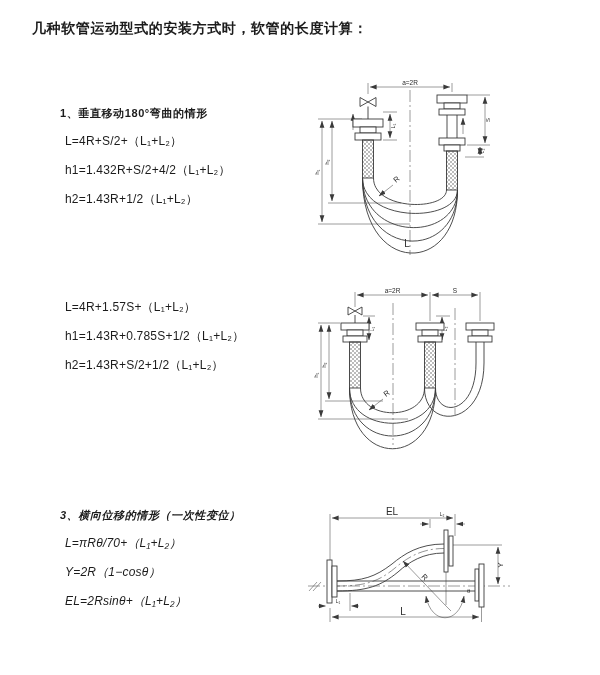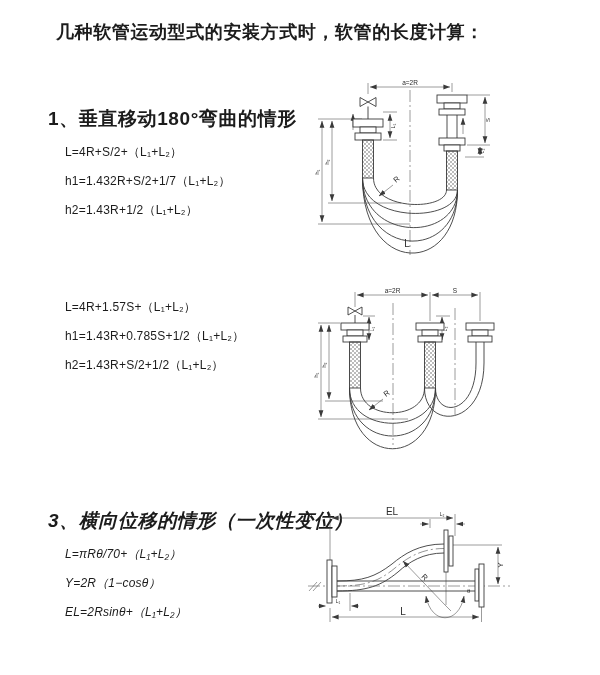--- a/index.html
+++ b/index.html
@@ -1,44 +1,44 @@
 <!DOCTYPE html>
 <html><head>
 <meta charset="utf-8">
 <style>
   html,body{margin:0;padding:0;}
   body{
     width:600px;height:675px;position:relative;background:#ffffff;overflow:hidden;
     font-family:"Liberation Sans","DejaVu Sans",sans-serif;color:#1c1c1c;
   }
   .page-title{
-    position:absolute;left:32px;top:20px;font-size:18px;font-weight:700;
-    letter-spacing:0.6px;white-space:nowrap;margin-left:24px;
+    position:absolute;left:32px;top:20px;font-size:14px;font-weight:700;
+    letter-spacing:0.6px;white-space:nowrap;
   }
   .section{position:absolute;left:48px;}
   #section-1{top:106px;}
   #section-2{top:299px;}
   #section-3{top:508px;font-style:italic;}
-  .section-heading{font-size:19px;font-weight:700;letter-spacing:0.6px;margin:0 0 12px 0;white-space:nowrap;}
+  .section-heading{font-size:11px;font-weight:700;letter-spacing:0.6px;margin:0 0 12px 12px;white-space:nowrap;}
   .formula{font-size:12px;font-weight:400;letter-spacing:0.2px;margin:0 0 12px 17px;white-space:nowrap;}
   svg.diag{position:absolute;}
   #diagram-1{left:313px;top:72px;}
   #diagram-2{left:313px;top:283px;}
   #diagram-3{left:305px;top:503px;}
   svg text{font-family:"Liberation Sans","DejaVu Sans",sans-serif;fill:#2b2b2b;stroke:none;}
 </style>
 </head>
 <body>
 
 <div class="page-title">几种软管运动型式的安装方式时，软管的长度计算：</div>
 
 <div class="section" id="section-1">
   <p class="section-heading">1、垂直移动180°弯曲的情形</p>
   <p class="formula">L=4R+S/2+（L₁+L₂）</p>
-  <p class="formula">h1=1.432R+S/2+1/7（L₁+L₂）</p>
+  <p class="formula">h1=1.432R+S/2+4/2（L₁+L₂）</p>
   <p class="formula">h2=1.43R+1/2（L₁+L₂）</p>
 </div>
 
 <div class="section" id="section-2">
   <p class="formula">L=4R+1.57S+（L₁+L₂）</p>
   <p class="formula">h1=1.43R+0.785S+1/2（L₁+L₂）</p>
   <p class="formula">h2=1.43R+S/2+1/2（L₁+L₂）</p>
 </div>
 
 <div class="section" id="section-3">

